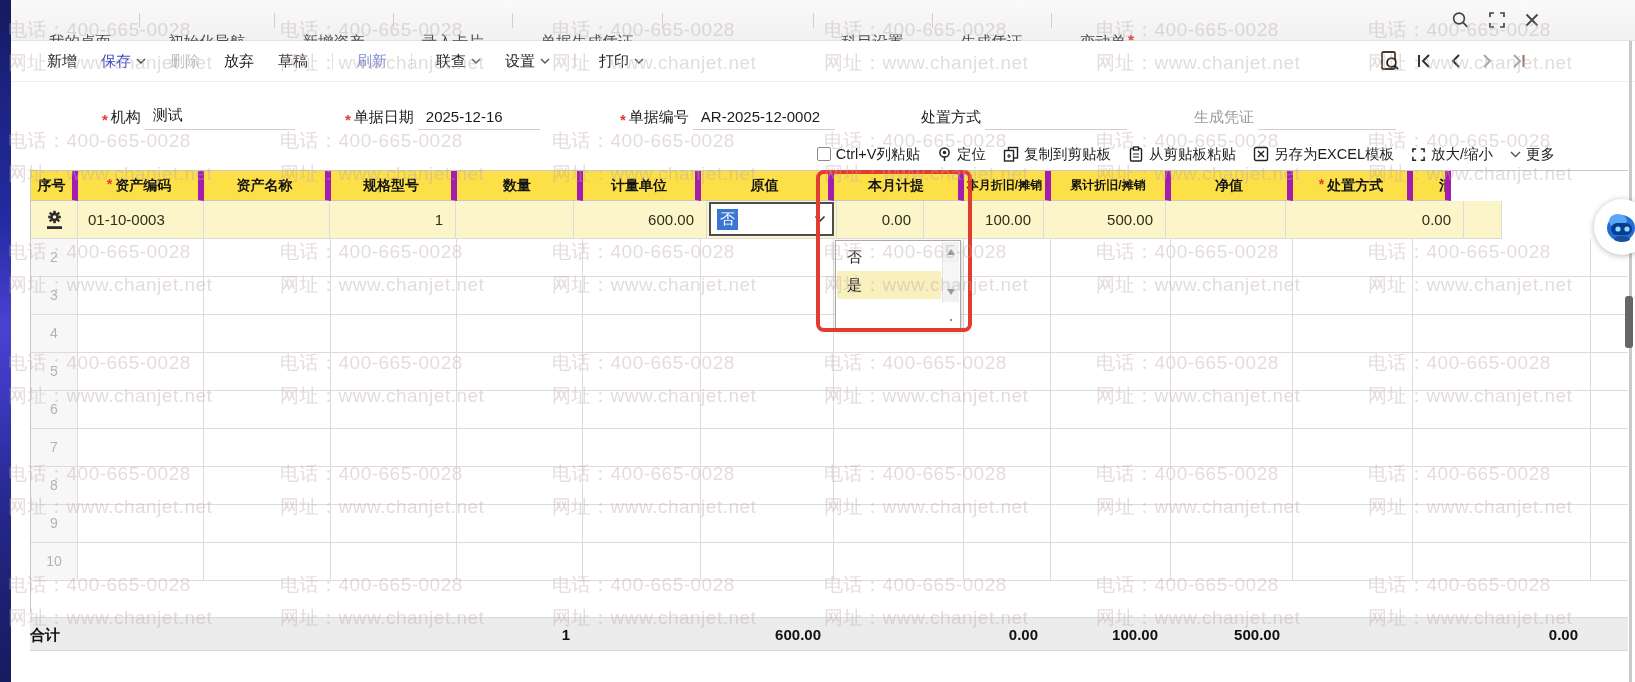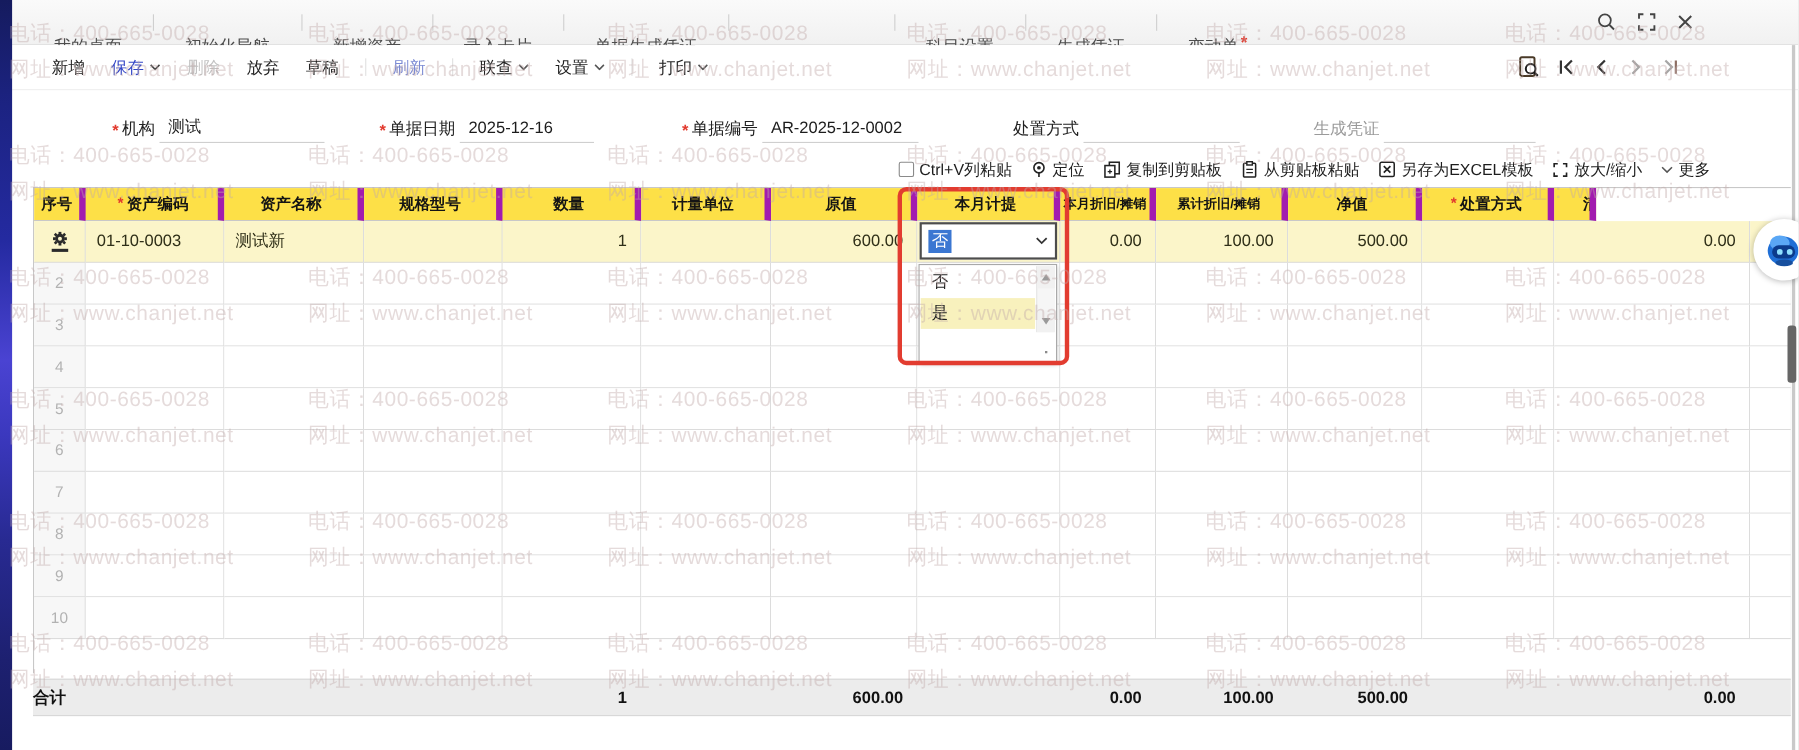--- a/index.html
+++ b/index.html
@@ -368,21 +368,20 @@
             <rect x="4.4" y="3.2" width="2.4" height="2.4" transform="rotate(45 5.6 4.4)"></rect>
             <rect x="12.2" y="3.2" width="2.4" height="2.4" transform="rotate(45 13.4 4.4)"></rect>
             <rect x="4.4" y="10.4" width="2.4" height="2.4" transform="rotate(45 5.6 11.6)"></rect>
             <rect x="12.2" y="10.4" width="2.4" height="2.4" transform="rotate(45 13.4 11.6)"></rect>
           </g>
           <circle cx="9.5" cy="8" r="1.8" fill="#fbf5c9"></circle>
           <rect x="2" y="17.2" width="15" height="2.8" fill="#2b2b2b"></rect>
         </svg>
       </div>
       <div class="cell txt c2">01-10-0003</div>
-      <div class="cell txt c3">测试新</div>
       <div class="cell c4"></div>
       <div class="cell num qty c5">1</div>
       <div class="cell c6"></div>
       <div class="cell num c7">600.00</div>
       <div class="cell sel-cell c8">
         <div class="select-box">
           <span class="sel-text">否</span>
           <span class="sel-caret">
             <svg width="12" height="8" viewBox="0 0 12 8">
                 <path d="M1.5 1.5 L6 6 L10.5 1.5" fill="none" stroke="#333" stroke-width="1.6"></path>

